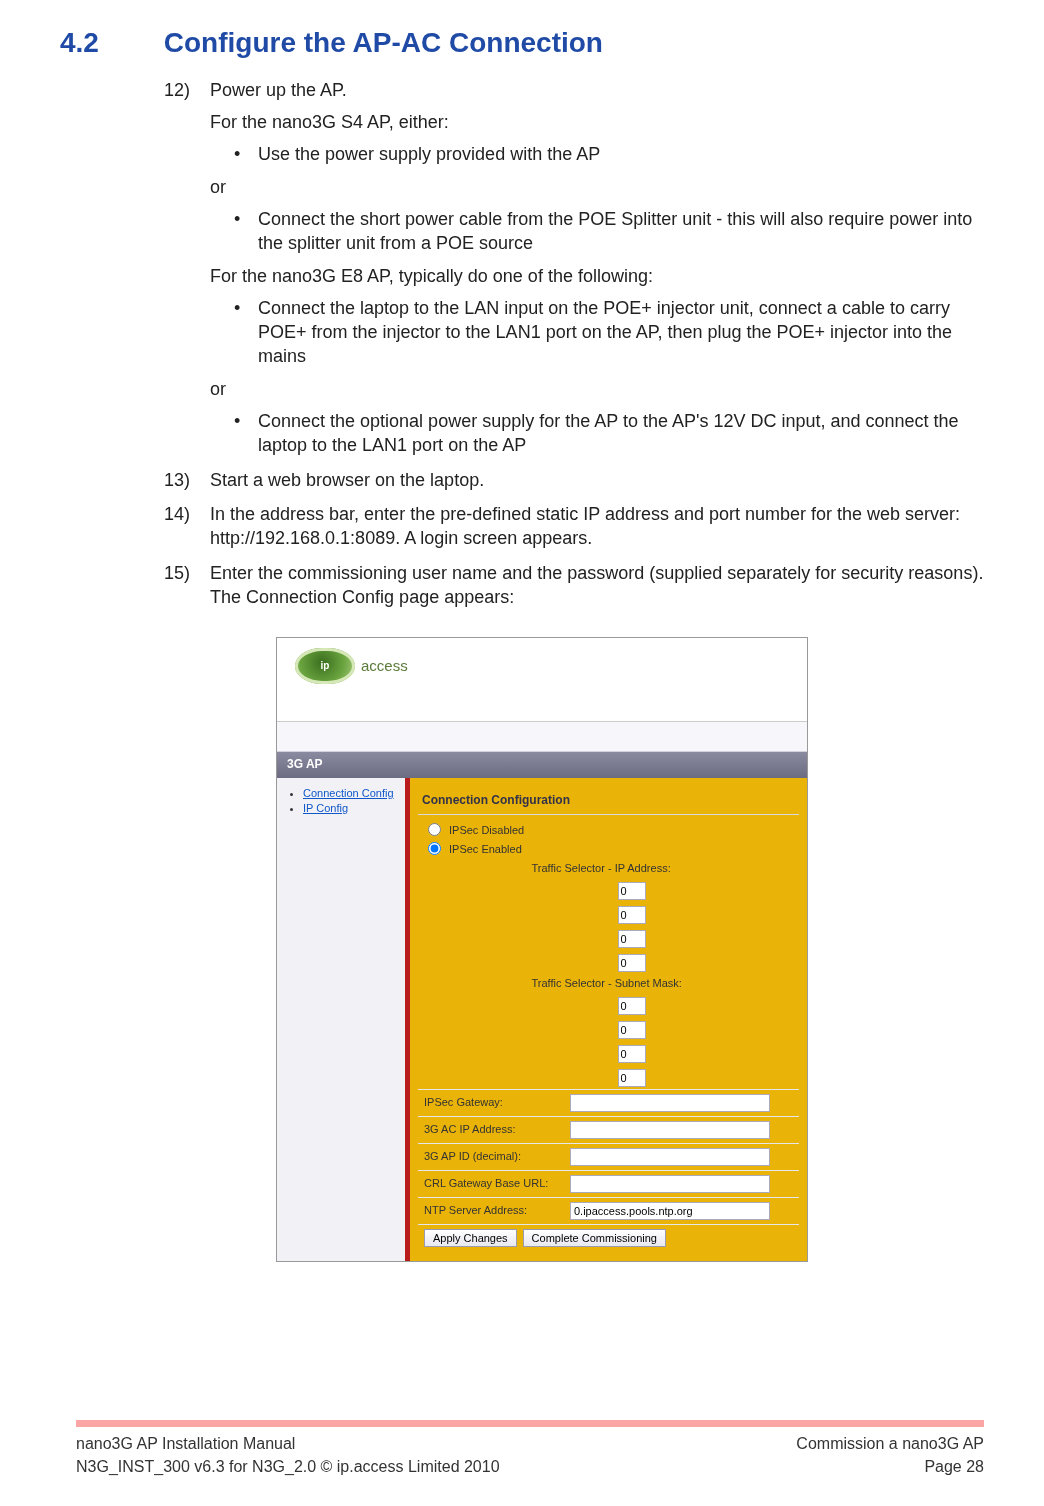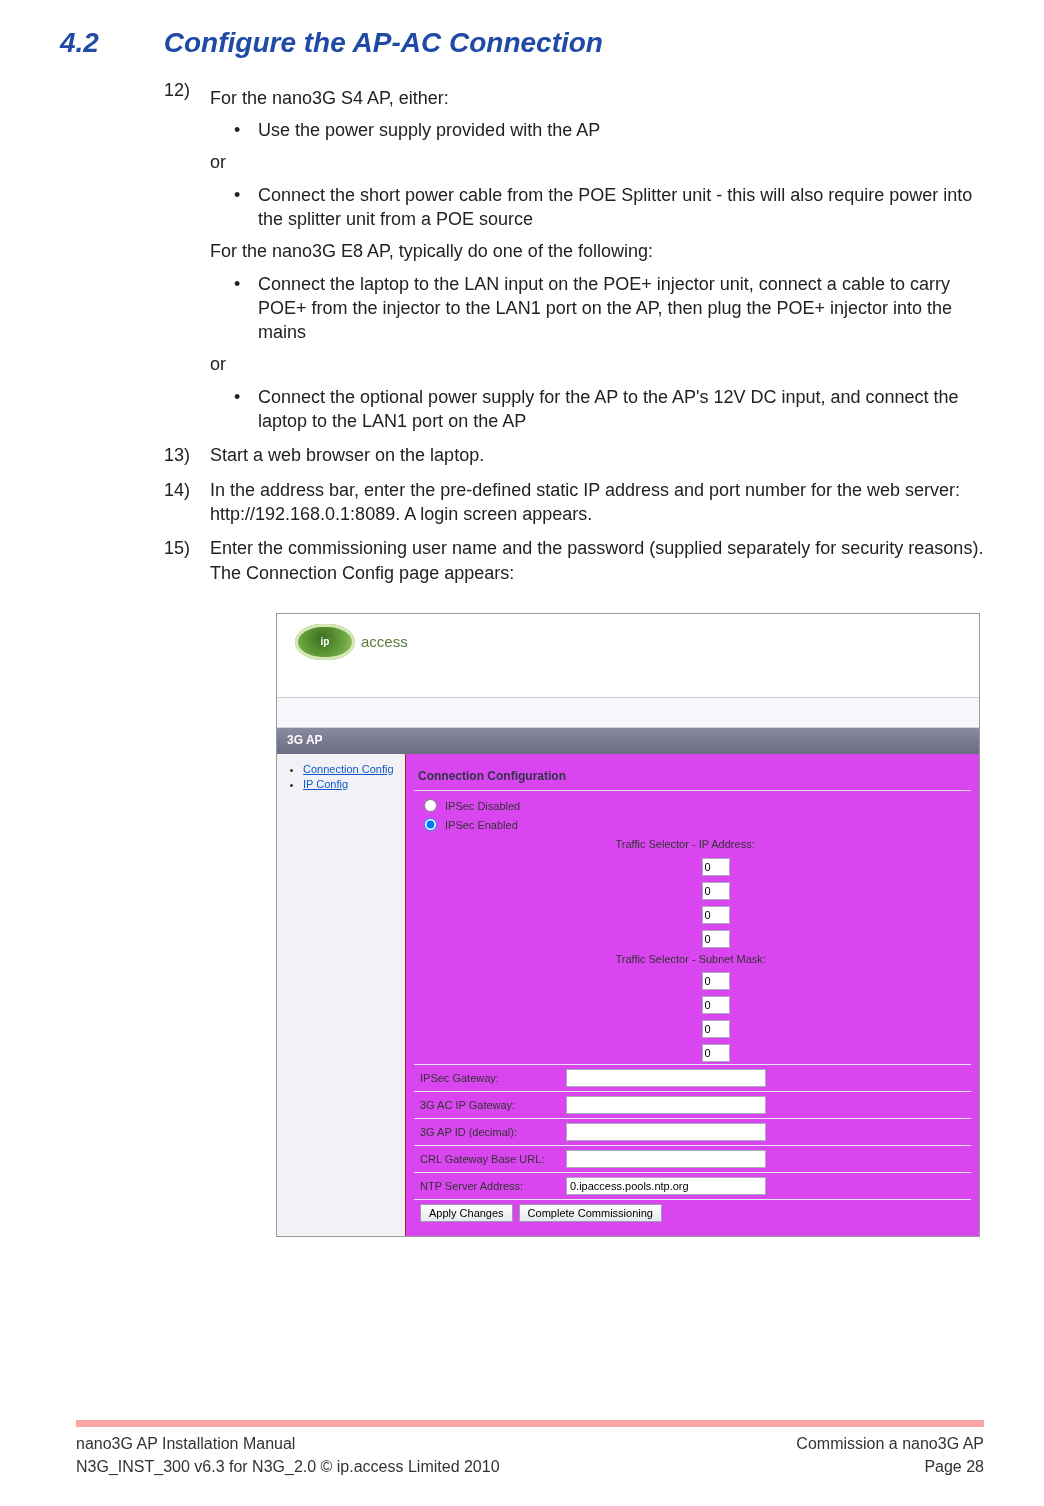--- a/index.html
+++ b/index.html
@@ -12,36 +12,35 @@
       position: relative;
       padding: 24px 60px 0 60px;
       font-size: 18px;
       line-height: 1.35;
     }
     .section-heading {
       color: #1f4aa6;
       font-size: 28px;
       font-weight: bold;
       margin-bottom: 16px;
-      font-style: italic;
     }
     .sec-num { display: inline-block; width: 96px; }
     .steps { margin-left: 104px; }
     .step { display: flex; margin-bottom: 10px; }
     .step-num { width: 46px; flex-shrink: 0; }
     .step-body { flex: 1; }
     .sub-intro { margin-top: 8px; }
     .bullet-list { margin-top: 8px; }
     .bullet { display: flex; margin-left: 24px; margin-top: 6px; }
     .bullet-mark { width: 24px; flex-shrink: 0; }
     .or { margin-top: 8px; }
     
     .shot {
       margin: 28px 0 0 216px;
-      width: 704px;
+      width: 532px;
       border: 1px solid #999;
       background: #fff;
       font-size: 12px;
       color: #333;
     }
     .shot-header {
       height: 84px;
       background: #fff;
       position: relative;
       border-bottom: 1px solid #ccc;
@@ -76,23 +75,23 @@
     .shot-body { display: flex; background: #f2f2f6; }
     .shot-side {
       width: 128px;
       padding: 8px 6px 8px 12px;
       font-size: 11px;
     }
     .shot-side ul { list-style: disc; margin-left: 14px; }
     .shot-side a { color: #1058c9; text-decoration: underline; cursor: pointer; }
     .shot-main {
       flex: 1;
-      background: #d946ef;
+      background: #eab308;
       padding: 8px 8px 10px 8px;
-      border-left: 1px solid #b91c1c;
+      border-left: 5px solid #b91c1c;
     }
     .panel-title {
       font-weight: bold;
       font-size: 12px;
       color: #32324a;
       padding: 6px 4px;
       border-bottom: 1px solid #d8d8e0;
       margin-bottom: 6px;
     }
     .opt-row { padding: 2px 10px; font-size: 11px; display: flex; align-items: flex-start; gap: 4px; }
@@ -131,20 +130,21 @@
 <div class="section-heading">
   <span class="sec-num">4.2</span>
   <span>Configure the AP-AC Connection</span>
 </div>
 
 <div class="steps">
 
   <div class="step">
     <div class="step-num">12)</div>
     <div class="step-body">
+      <div>Power up the AP.</div>
       <div class="sub-intro">For the nano3G S4 AP, either:</div>
       <div class="bullet-list">
         <div class="bullet">
           <div class="bullet-mark">•</div>
           <div>Use the power supply provided with the AP</div>
         </div>
       </div>
       <div class="or">or</div>
       <div class="bullet-list">
         <div class="bullet">
@@ -231,21 +231,21 @@
         <input class="octet" value="0" style="">
         <input class="octet" value="0" style="">
         <input class="octet" value="0" style="">
       </div>
 
       <div class="field-row">
         <span class="field-label">IPSec Gateway:</span>
         <input class="field-input" value="" style="">
       </div>
       <div class="field-row">
-        <span class="field-label">3G AC IP Gateway:</span>
+        <span class="field-label">3G AC IP Address:</span>
         <input class="field-input" value="" style="">
       </div>
       <div class="field-row">
         <span class="field-label">3G AP ID (decimal):</span>
         <input class="field-input" value="" style="">
       </div>
       <div class="field-row">
         <span class="field-label">CRL Gateway Base URL:</span>
         <input class="field-input" value="" style="">
       </div>

